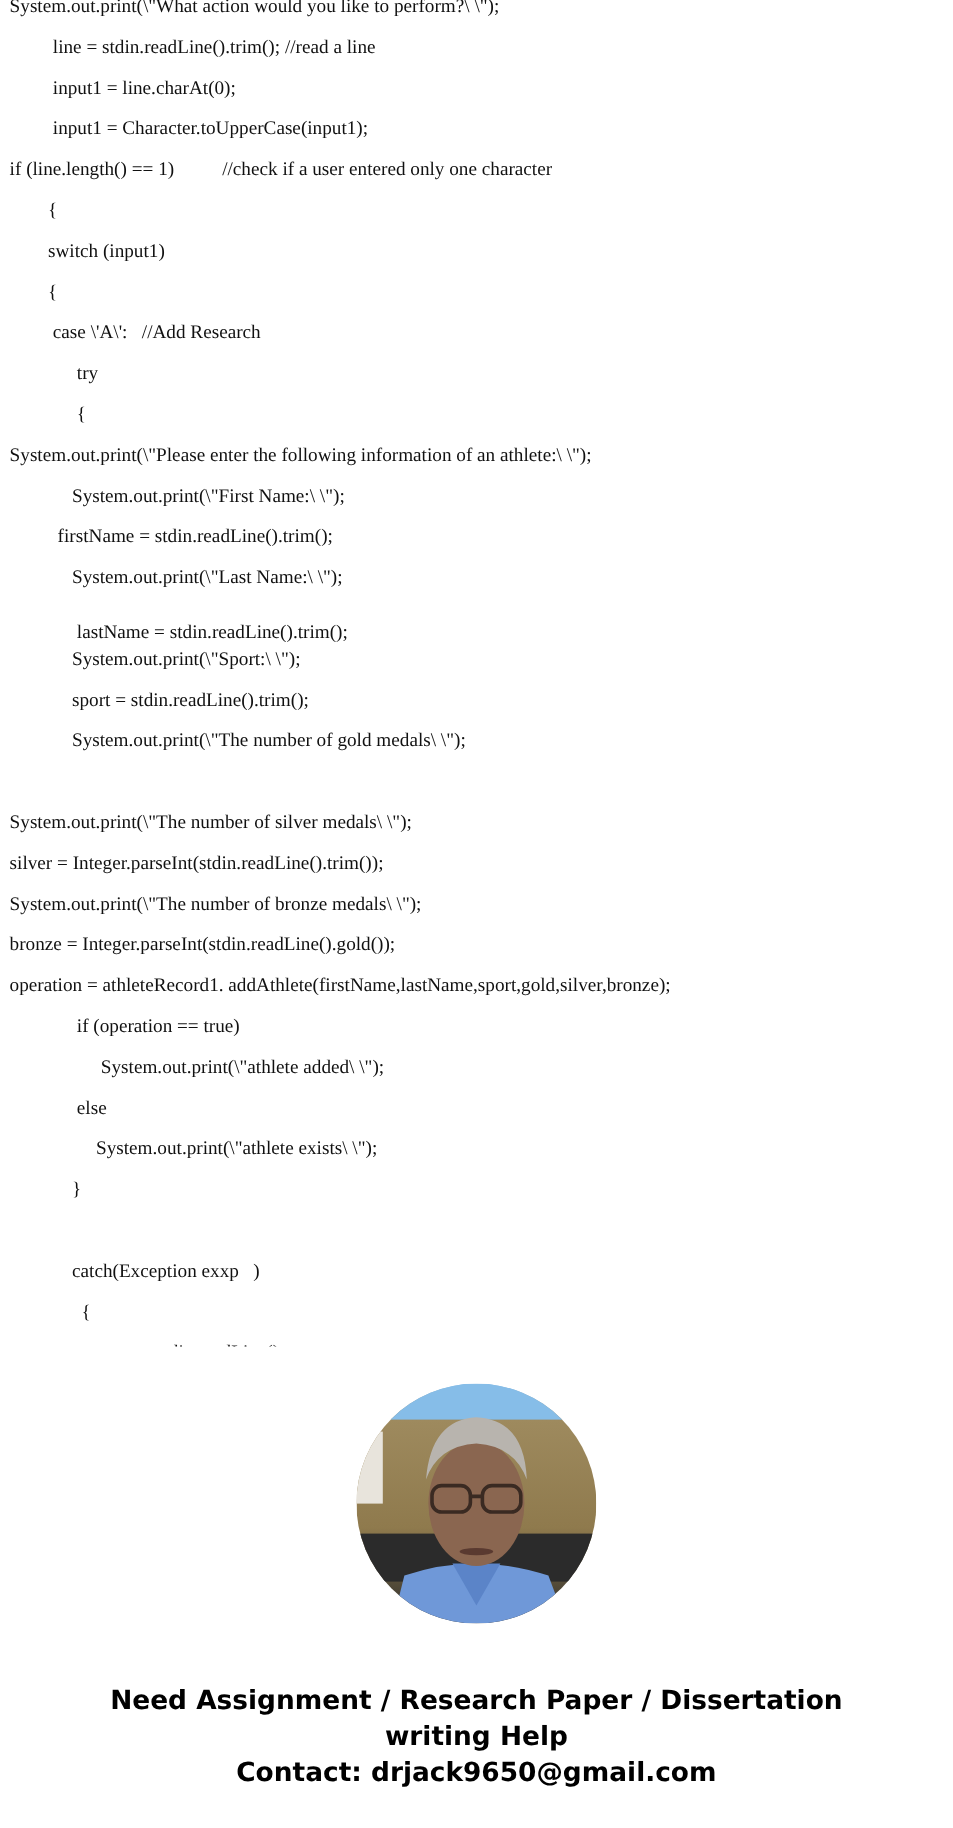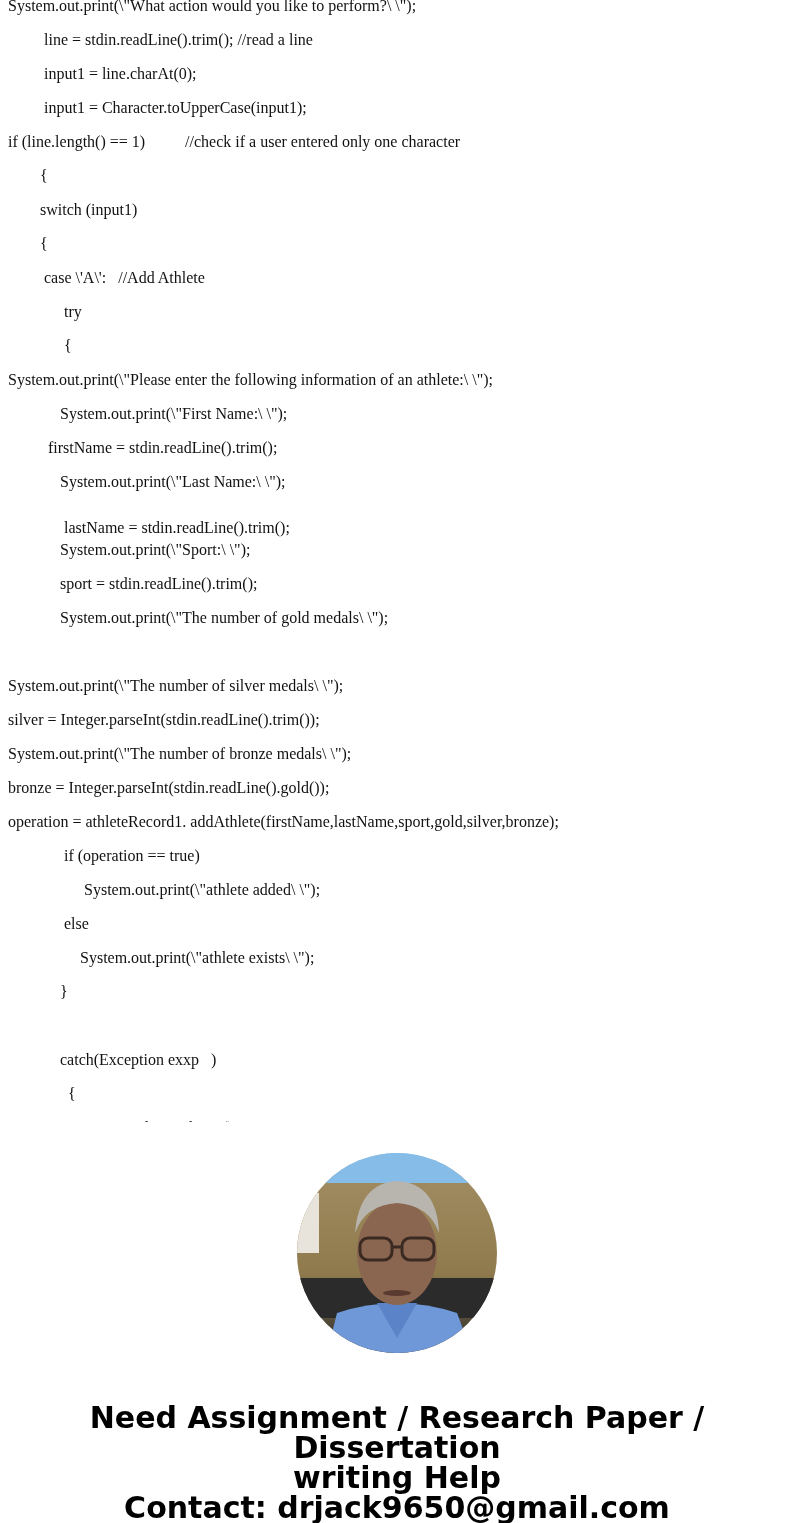--- a/index.html
+++ b/index.html
@@ -42,39 +42,39 @@
     }
     .avatar svg { display: block; }
     .promo {
       position: absolute;
       left: 0;
       top: 1403px;
       width: 794px;
       text-align: center;
       font-family: "DejaVu Sans", sans-serif;
       font-weight: bold;
-      font-size: 30px;
+      font-size: 22px;
       line-height: 30px;
       color: #000000;
     }
     .promo div { display: block; }
   </style>
 </head>
 <body>
 
 <div class="code-area" id="code-area">
     <div class="code-line" style="left: 8px; top: -4px;">System.out.print(\"What action would you like to perform?\ \");</div>
     <div class="code-line" style="left: 44px; top: 30px;">line = stdin.readLine().trim(); //read a line</div>
     <div class="code-line" style="left: 44px; top: 64px;">input1 = line.charAt(0);</div>
     <div class="code-line" style="left: 44px; top: 98px;">input1 = Character.toUpperCase(input1);</div>
     <div class="code-line" style="left: 8px; top: 132px;">if (line.length() == 1)          //check if a user entered only one character</div>
     <div class="code-line" style="left: 40px; top: 166px;">{</div>
     <div class="code-line" style="left: 40px; top: 200px;">switch (input1)</div>
     <div class="code-line" style="left: 40px; top: 234px;">{</div>
-    <div class="code-line" style="left: 44px; top: 268px;">case \'A\':   //Add Athlete</div>
+    <div class="code-line" style="left: 44px; top: 268px;">case \'A\':   //Add Research</div>
     <div class="code-line" style="left: 64px; top: 302px;">try</div>
     <div class="code-line" style="left: 64px; top: 336px;">{</div>
     <div class="code-line" style="left: 8px; top: 370px;">System.out.print(\"Please enter the following information of an athlete:\ \");</div>
     <div class="code-line" style="left: 60px; top: 404px;">System.out.print(\"First Name:\ \");</div>
     <div class="code-line" style="left: 48px; top: 438px;">firstName = stdin.readLine().trim();</div>
     <div class="code-line" style="left: 60px; top: 472px;">System.out.print(\"Last Name:\ \");</div>
     <div class="code-line" style="left: 64px; top: 518px;">lastName = stdin.readLine().trim();</div>
     <div class="code-line" style="left: 60px; top: 540px;">System.out.print(\"Sport:\ \");</div>
     <div class="code-line" style="left: 60px; top: 574px;">sport = stdin.readLine().trim();</div>
     <div class="code-line" style="left: 60px; top: 608px;">System.out.print(\"The number of gold medals\ \");</div>

